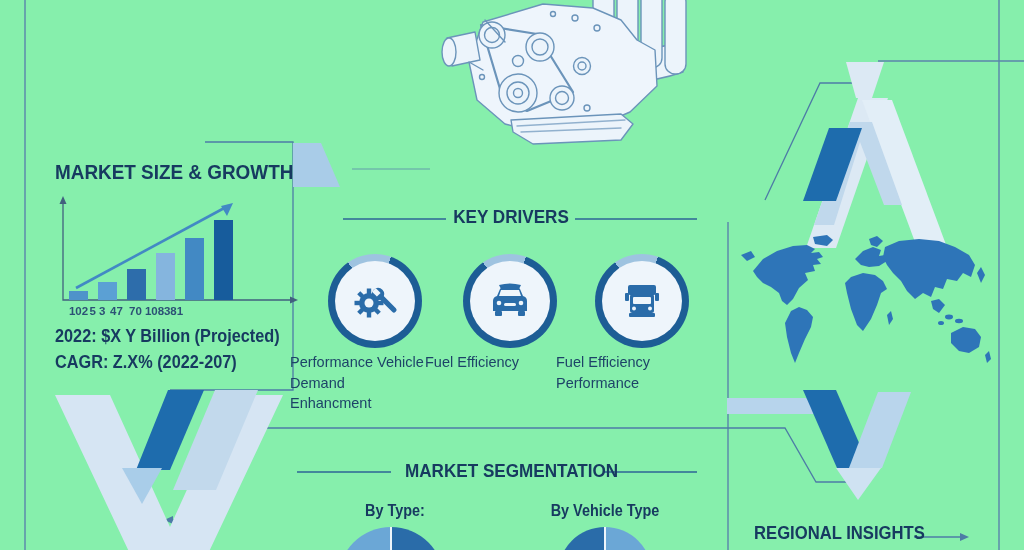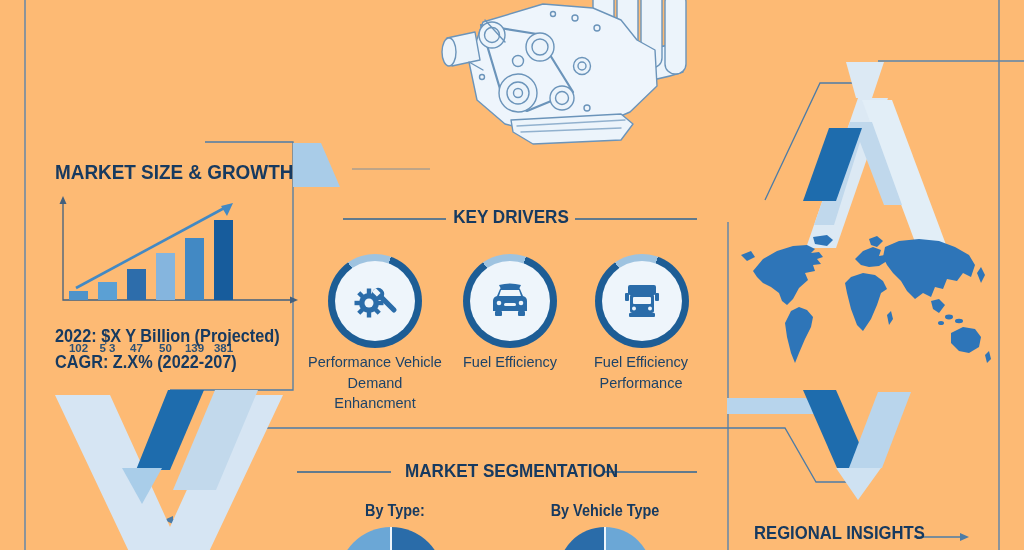--- a/index.html
+++ b/index.html
@@ -1,37 +1,37 @@
 <!DOCTYPE html>
 <html><head>
 <meta charset="utf-8">
 <style>
   html,body{margin:0;padding:0;}
   body{font-family:"Liberation Sans",sans-serif;}
-  #canvas{position:relative;width:1024px;height:550px;background:#fdba74;overflow:hidden;}
+  #canvas{position:relative;width:1024px;height:550px;background:#86efac;overflow:hidden;}
   #decor{position:absolute;left:0;top:0;z-index:1;}
   .txt{position:absolute;z-index:3;color:#173a60;}
   .h{font-weight:bold;letter-spacing:0;white-space:nowrap;transform:scaleX(.9);}
   .h-left{transform-origin:left center;}
   .h-center{text-align:center;transform-origin:center;}
   .title-main{font-size:21px;}
   .title-sec{font-size:19px;}
   .title-small{font-size:16px;}
   .summary{font-size:17.5px;font-weight:bold;white-space:nowrap;transform:scaleX(.93);transform-origin:left center;}
   
   #bars{position:absolute;left:69px;top:205px;width:176px;height:95px;display:flex;align-items:flex-end;gap:10px;z-index:3;}
   .bar{width:19px;}
-  #bar-labels{position:absolute;left:69px;top:305px;width:176px;display:flex;gap:10px;z-index:3;margin-top:37px;}
+  #bar-labels{position:absolute;left:69px;top:305px;width:176px;display:flex;z-index:3;}
   .bar-label{width:19px;display:flex;justify-content:center;white-space:nowrap;font-size:11.5px;color:#2c5175;font-weight:bold;}
   
   .circle{position:absolute;width:94px;height:94px;border-radius:50%;z-index:3;
           background:conic-gradient(from -35deg,#9ec3e0 0deg 55deg,#1d5d95 55deg 360deg);}
   .circle-inner{position:absolute;inset:7px;border-radius:50%;background:#eef5fb;
           display:flex;align-items:center;justify-content:center;}
-  .driver-label{position:absolute;z-index:3;width:170px;text-align:center;font-size:14.5px;
+  .driver-label{position:absolute;z-index:3;width:170px;text-align:left;font-size:14.5px;
           line-height:1.42;color:#1d4368;}
   
   .pie{position:absolute;border-radius:50%;z-index:3;}
 </style>
 </head>
 <body>
 
 <div id="canvas">
 
   <svg id="decor" width="1024" height="550" viewBox="0 0 1024 550">
@@ -162,22 +162,22 @@
       <div class="bar" style="height: 18px; background: rgb(91, 160, 212);"></div>
       <div class="bar" style="height: 31px; background: rgb(45, 109, 171);"></div>
       <div class="bar" style="height: 47px; background: rgb(133, 181, 222);"></div>
       <div class="bar" style="height: 62px; background: rgb(66, 137, 196);"></div>
       <div class="bar" style="height: 80px; background: rgb(23, 92, 156);"></div>
     </div>
   <div id="bar-labels">
       <div class="bar-label">102</div>
       <div class="bar-label">5 3</div>
       <div class="bar-label">47</div>
-      <div class="bar-label">50</div>
-      <div class="bar-label">139</div>
+      <div class="bar-label">70</div>
+      <div class="bar-label">108</div>
       <div class="bar-label">381</div>
     </div>
 
   <div class="txt summary" style="left:55px;top:326px;">2022: $X Y Billion (Projected)</div>
   <div class="txt summary" style="left:55px;top:352px;">CAGR: Z.X% (2022-207)</div>
 
   <div class="txt h h-center title-sec" style="left:431px;top:206px;width:160px;">KEY DRIVERS</div>
 
   <div class="circle" style="left:328px;top:254px;">
     <div class="circle-inner">

